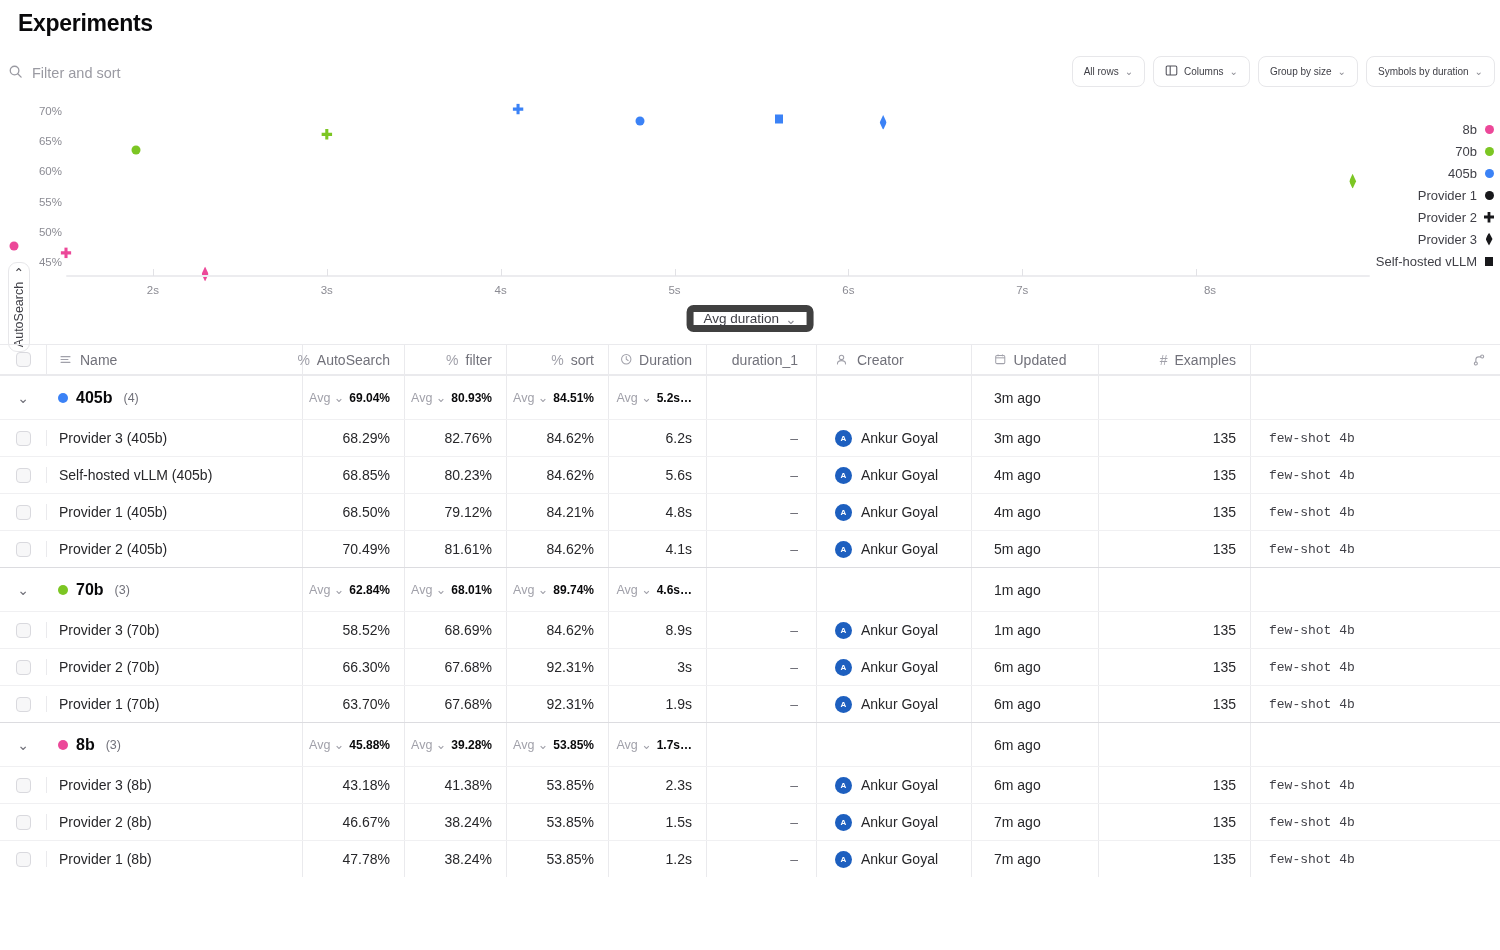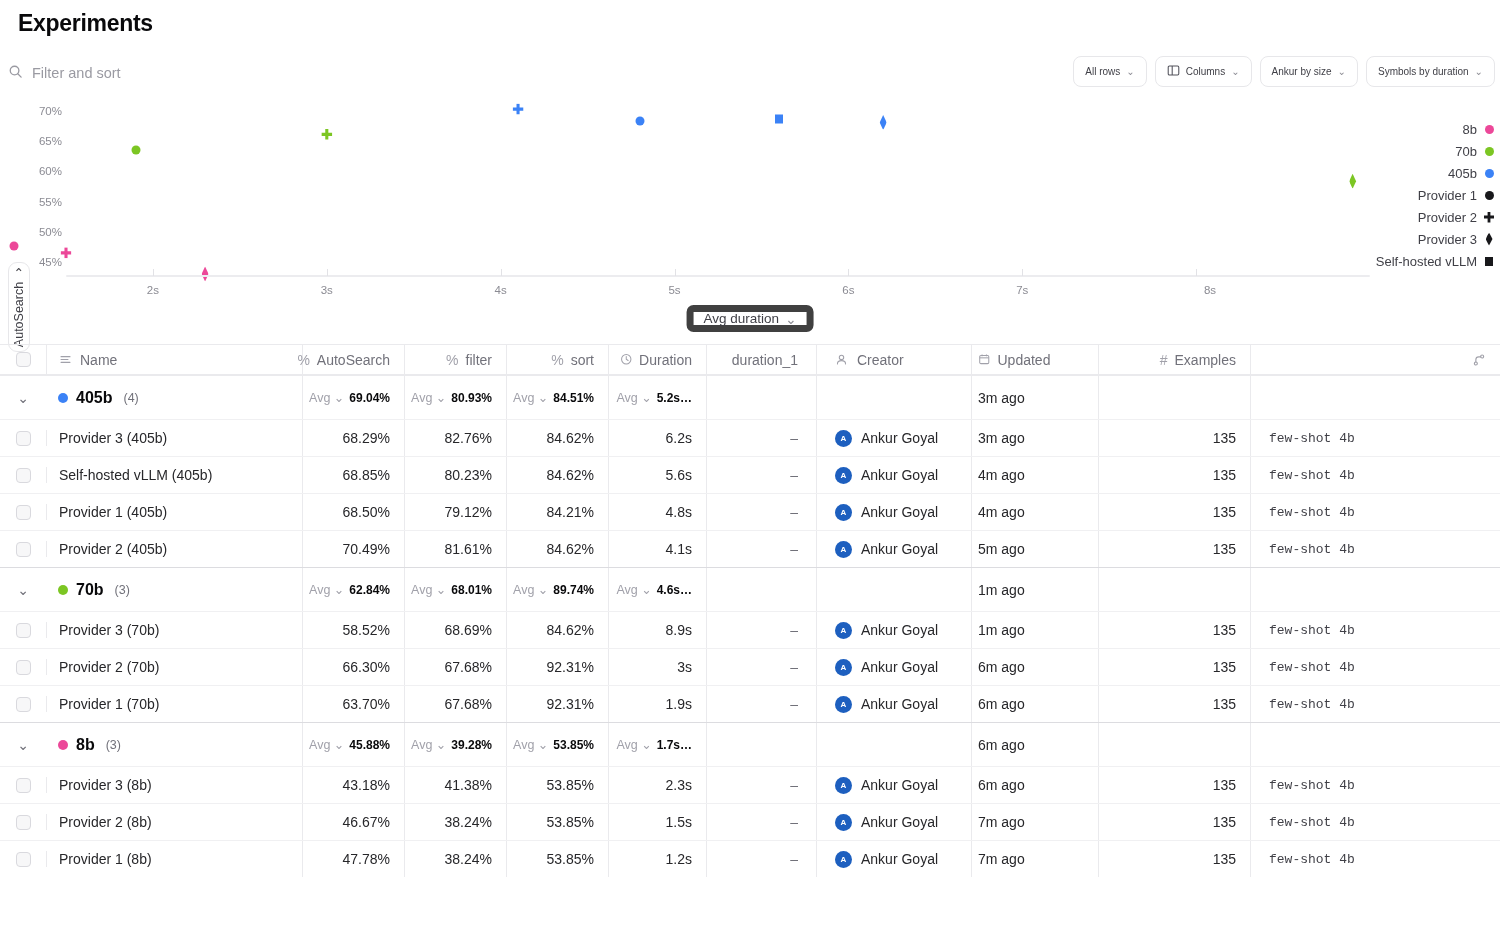--- a/index.html
+++ b/index.html
@@ -123,21 +123,21 @@
   .c-num  { width: 102px; flex: none; text-align: right; padding-right: 14px;
             border-left: 1px solid #eaeaed; height: 100%; display:flex; align-items:center;
             justify-content:flex-end; }
   .c-dur  { width: 98px; flex: none; border-left: 1px solid #eaeaed; height:100%;
             display:flex; align-items:center; justify-content:flex-end; padding-right: 14px; }
   .c-d1   { width: 110px; flex: none; border-left: 1px solid #eaeaed; height:100%;
             display:flex; align-items:center; justify-content:flex-end; padding-right: 18px; }
   .c-creator { width: 155px; flex: none; border-left: 1px solid #eaeaed; height:100%;
             display:flex; align-items:center; gap: 9px; padding-left: 18px; }
   .c-upd  { width: 127px; flex: none; border-left: 1px solid #eaeaed; height:100%;
-            display:flex; align-items:center; padding-left: 6px; }
+            display:flex; align-items:center; padding-left: 22px; }
   .c-ex   { width: 152px; flex: none; border-left: 1px solid #eaeaed; height:100%;
             display:flex; align-items:center; justify-content:flex-end; padding-right: 14px; }
   .c-tag  { flex: 1; border-left: 1px solid #eaeaed; height:100%;
             display:flex; align-items:center; padding-left: 18px; overflow:hidden; }
   .tagtext { font-family: "Liberation Mono", monospace; font-size: 13px; color: #3f3f46;
              white-space: nowrap; }
 
   .thead .c-name, .thead .c-num, .thead .c-dur, .thead .c-d1,
   .thead .c-creator, .thead .c-upd, .thead .c-ex, .thead .c-tag { height: 100%; }
   .hd { display: flex; align-items: center; gap: 7px; }
@@ -187,21 +187,21 @@
       <span>
         <svg width="13" height="13" viewBox="0 0 16 16" fill="none" stroke="#52525b" stroke-width="1.3">
           <rect x="1.5" y="2.5" width="13" height="11" rx="1.5"></rect>
             <line x1="6.4" y1="2.5" x2="6.4" y2="13.5"></line>
         </svg>
       </span>
       <span>Columns</span>
       <span class="chev">⌄</span>
     </div>
     <div class="pill">
-      <span>Ankur by size</span>
+      <span>Group by size</span>
       <span class="chev">⌄</span>
     </div>
     <div class="pill">
       <span>Symbols by duration</span>
       <span class="chev">⌄</span>
     </div>
   </div>
 </div>
 
 <div class="chart-area">

